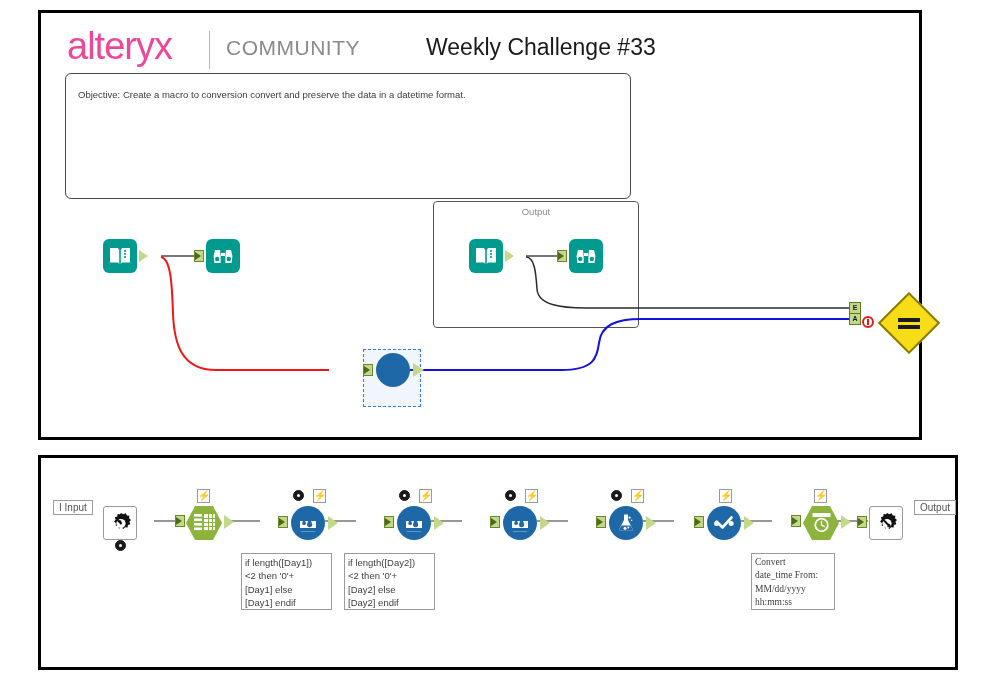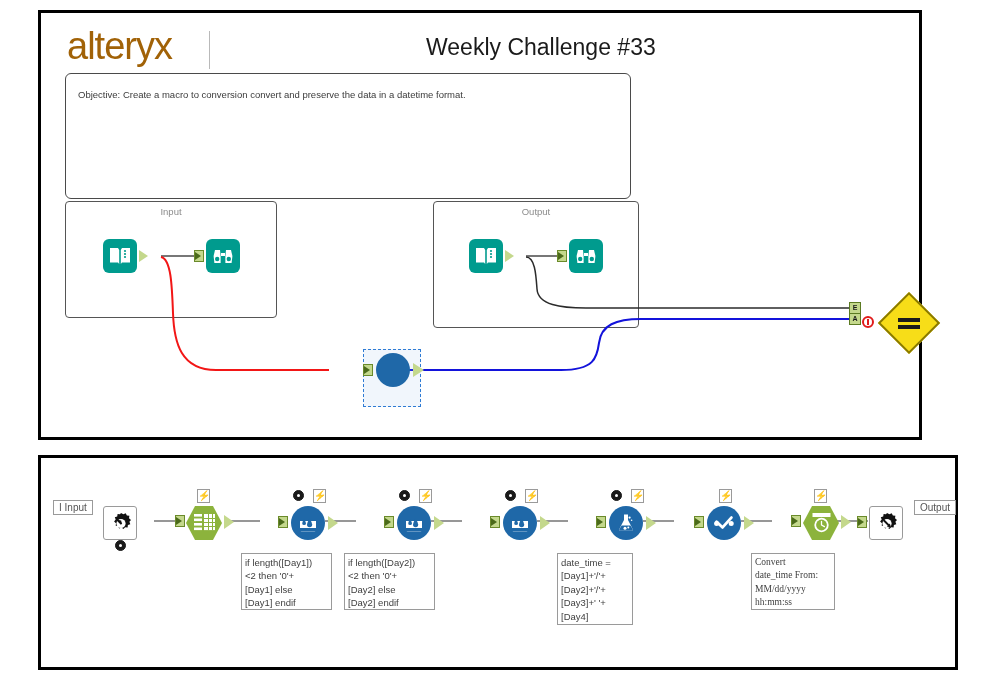--- a/index.html
+++ b/index.html
@@ -26,21 +26,21 @@
   #panel-top    { left: 38px;  top: 10px;  width: 884px; height: 430px; }
   #panel-bottom { left: 38px;  top: 455px; width: 920px; height: 215px; }
 
   
   .brand {
     position: absolute;
     left: 26px; top: 14px;
     font-size: 38px;
     font-weight: 400;
     letter-spacing: -1px;
-    color: #a16207;
+    color: #ec4899;
     line-height: 1;
   }
   .brand-divider {
     position: absolute;
     left: 168px; top: 18px;
     width: 1px; height: 38px;
     background: #b9b9b9;
   }
   .brand-sub {
     position: absolute;
@@ -287,29 +287,27 @@
 </style>
 </head>
 <body>
 
 <div id="root">
 
   <div class="panel" id="panel-top">
 
     <div class="brand">alteryx</div>
     <div class="brand-divider"></div>
+    <div class="brand-sub">COMMUNITY</div>
     <div class="challenge-title">Weekly Challenge #33</div>
 
     <div id="desc-box">
       <p>Objective:  Create a macro to conversion convert and preserve the data in a datetime format.</p>
     </div>
 
-    <div class="container-box" id="container-input">
-      <div class="container-label">Input</div>
-    </div>
 
     <div class="container-box" id="container-output">
       <div class="container-label">Output</div>
     </div>
 
     <svg class="wires" width="884" height="430">
 
       <path d="M 120 243 L 161 243" stroke="#4a4a4a" stroke-width="1.6" fill="none"></path>
 
       <path d="M 485 243 L 524 243" stroke="#4a4a4a" stroke-width="1.6" fill="none"></path>
@@ -505,25 +503,20 @@
           <circle cx="10" cy="16.2" r="1.5" fill="#ffffff"></circle>
           <circle cx="13.3" cy="15.6" r="1" fill="#ffffff"></circle>
           <circle cx="14.6" cy="5.6" r="1.1" fill="#ffffff"></circle>
           <circle cx="16.6" cy="8.2" r="0.8" fill="#ffffff"></circle>
         </svg>
       </div>
       <div class="anchor-out stroked" style="left:37px; top:10px; height:14px; width:10px;"></div>
       <div class="badge-dot" style="left:2px; top:-16px;"></div>
       <div class="badge-lightning" style="left:22px; top:-17px;">⚡</div>
     </div>
-    <div class="annot" style="left:516px; top:95px; width:76px; height:72px;">date_time =
-[Day1]+'/'+
-[Day2]+'/'+
-[Day3]+' '+
-[Day4]</div>
 
     <div class="node" style="left:666px; top:48px;">
       <div class="anchor-in" style="left:-13px; top:10px;"></div>
       <div class="circ">
         <svg width="22" height="22" viewBox="0 0 22 22">
           <path d="M3.6 9.8 L9.6 15.4 L18.4 5.6" stroke="#ffffff" stroke-width="2.8" fill="none" stroke-linecap="round" stroke-linejoin="round"></path>
           <circle cx="3.6" cy="11.4" r="2.5" fill="#ffffff"></circle>
           <circle cx="18.2" cy="11.4" r="2.5" fill="#ffffff"></circle>
         </svg>
       </div>

